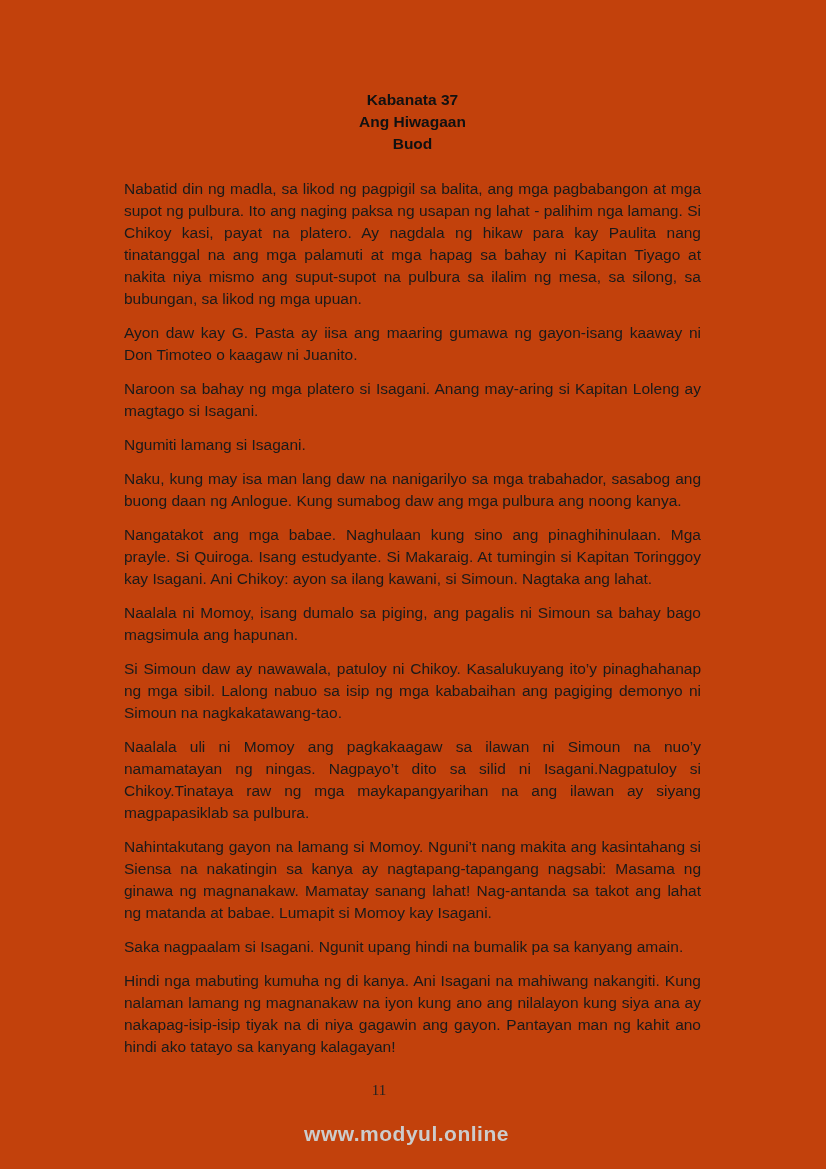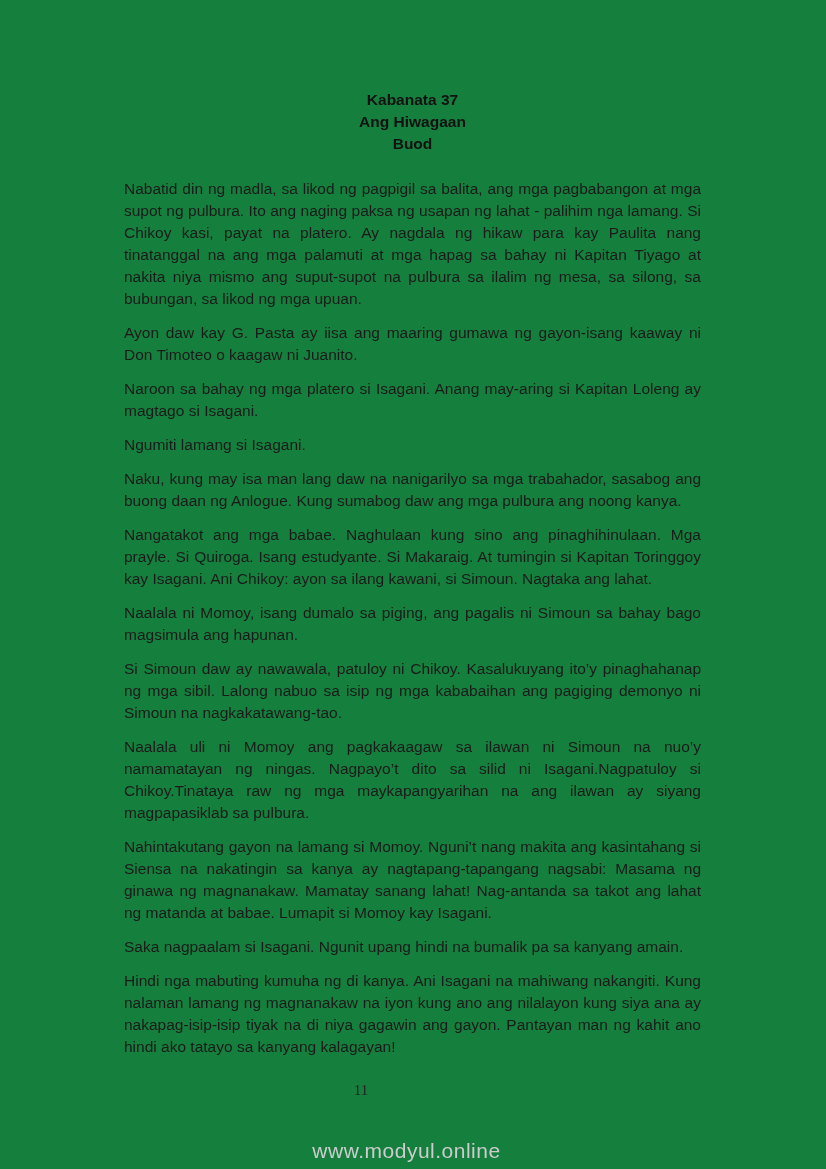--- a/index.html
+++ b/index.html
@@ -5,21 +5,21 @@
   html, body {
     margin: 0;
     padding: 0;
     background: #ffffff;
   }
   .page {
     position: relative;
     width: 826px;
     height: 1169px;
     margin: 0 auto;
-    background: #15803d;
+    background: #c2410c;
     overflow: hidden;
     font-family: "Liberation Sans", sans-serif;
     color: #1a1a1a;
   }
   .content {
     position: absolute;
     left: 112px;
     top: 89px;
     width: 601px;
   }
@@ -41,32 +41,32 @@
   }
   .page-number {
     position: absolute;
     left: 0;
     top: 1082px;
     width: 722px;
     text-align: center;
     font-family: "Liberation Serif", serif;
     font-size: 15px;
     color: #222222;
+    padding-left: 18px;
   }
   .watermark {
     position: absolute;
     left: 0;
     top: 1122px;
     width: 813px;
     text-align: center;
     font-size: 21px;
-    font-weight: 400;
+    font-weight: 700;
     letter-spacing: 0.5px;
     color: #cccccc;
-    margin-top: 17px;
   }
 </style>
 </head>
 <body>
 
 <div class="page">
 
   <div class="content">
 
     <div class="chapter-header">

